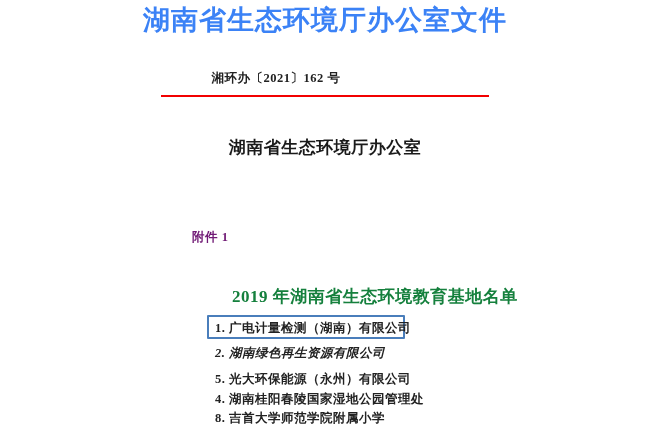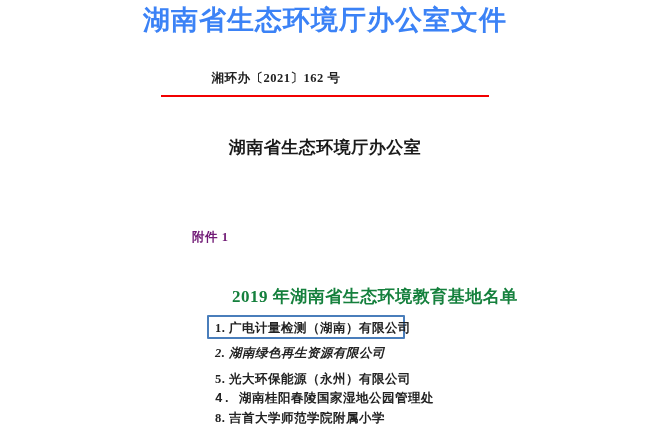--- a/index.html
+++ b/index.html
@@ -95,21 +95,21 @@
     font-weight: 600;
     color: #222222;
     letter-spacing: 0.5px;
     line-height: 1;
     white-space: nowrap;
     text-align: right;
   }
   .item-0 { top: 322px; }
   .item-1 { top: 347px; font-style: italic; }
   .item-2 { top: 373px; }
-  .item-3 { top: 393px; font-family: Liberation Mono, monospace; }
+  .item-3 { top: 393px; }
   .item-4 { top: 412px; }
 </style>
 </head>
 <body>
 
 <div class="doc-page">
 
   <div class="red-head">湖南省生态环境厅办公室文件</div>
 
   <div class="doc-number">湘环办〔2021〕162 号</div>

